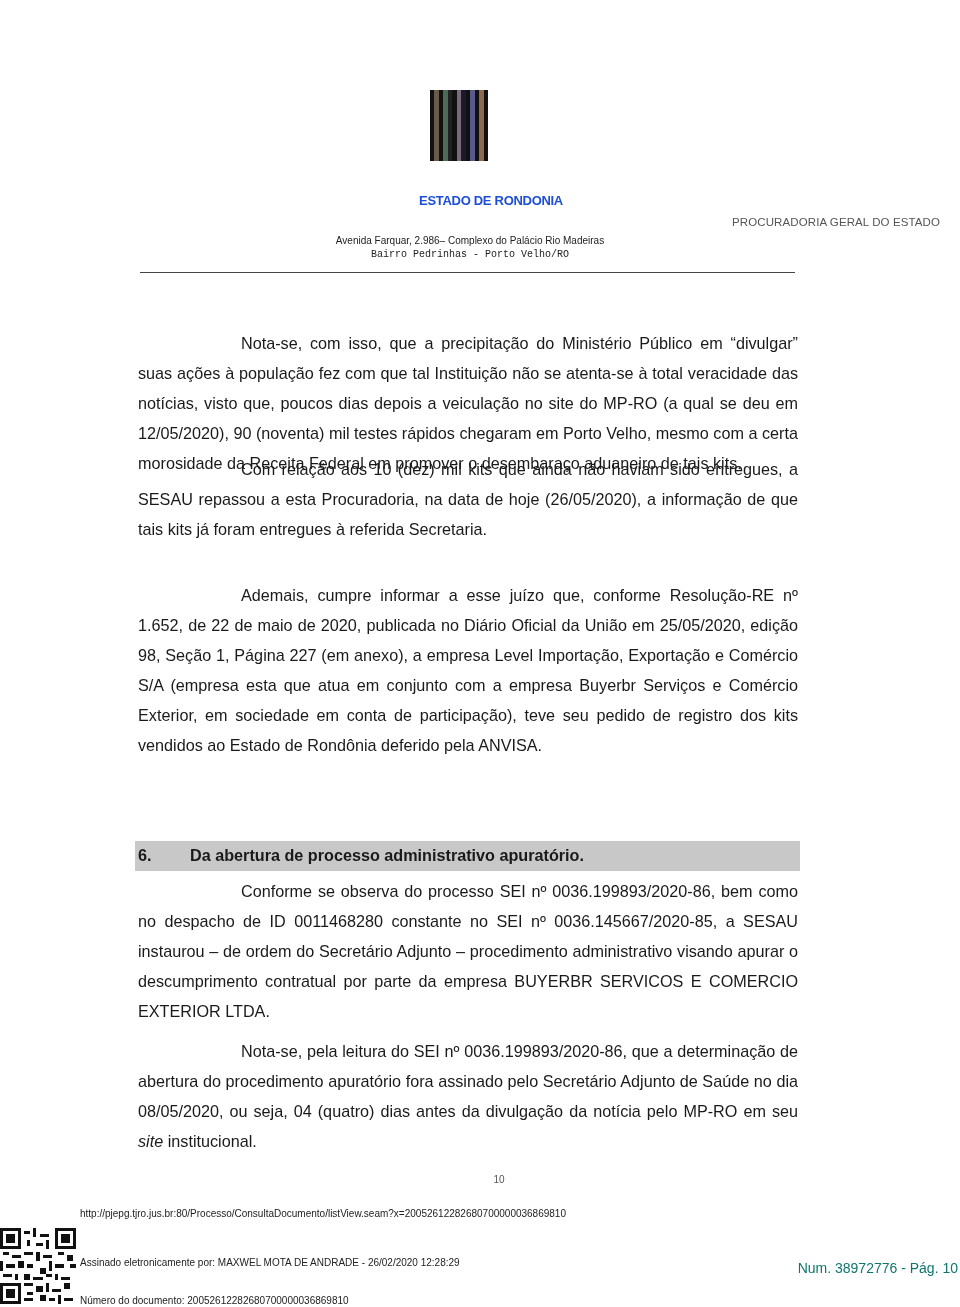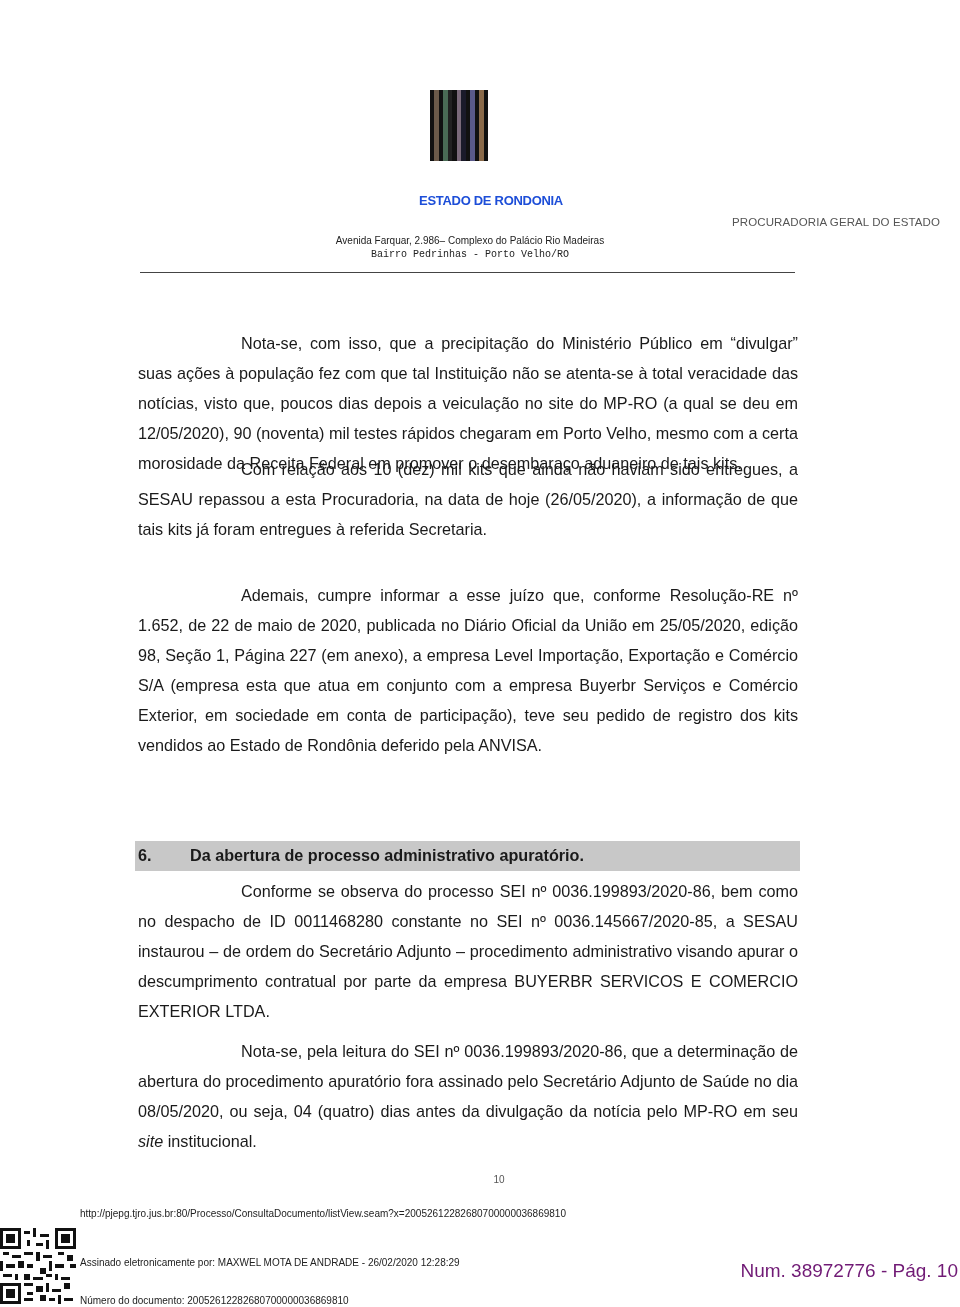--- a/index.html
+++ b/index.html
@@ -20,21 +20,21 @@
     .section-head .num { position: absolute; left: 3px; }
     .section-head .ttl { position: absolute; left: 55px; }
     .p4 { top: 876px; }
     .p5 { top: 1036px; }
     .page-num { position: absolute; top: 1174px; left: 0; width: 998px; text-align: center; font-size: 10px; color: #555; }
     .qr { position: absolute; left: 0; top: 1228px; width: 76px; height: 76px; }
     .footer-line { position: absolute; left: 80px; font-size: 10px; color: #222; white-space: nowrap; }
     .f1 { top: 1257px; }
     .f2 { top: 1208px; }
     .f3 { top: 1295px; }
-    .footer-num { position: absolute; right: 2px; top: 1260px; font-size: 19px; color: #701a75; }
+    .footer-num { position: absolute; right: 2px; top: 1260px; font-size: 14px; color: #0f766e; }
     em { }
   </style>
 </head>
 <body>
 
 <div class="crest">
   <span style="background:#111"></span>
     <span style="background:#6b5a4a"></span>
     <span style="background:#111"></span>
     <span style="background:#4a6b55"></span>

